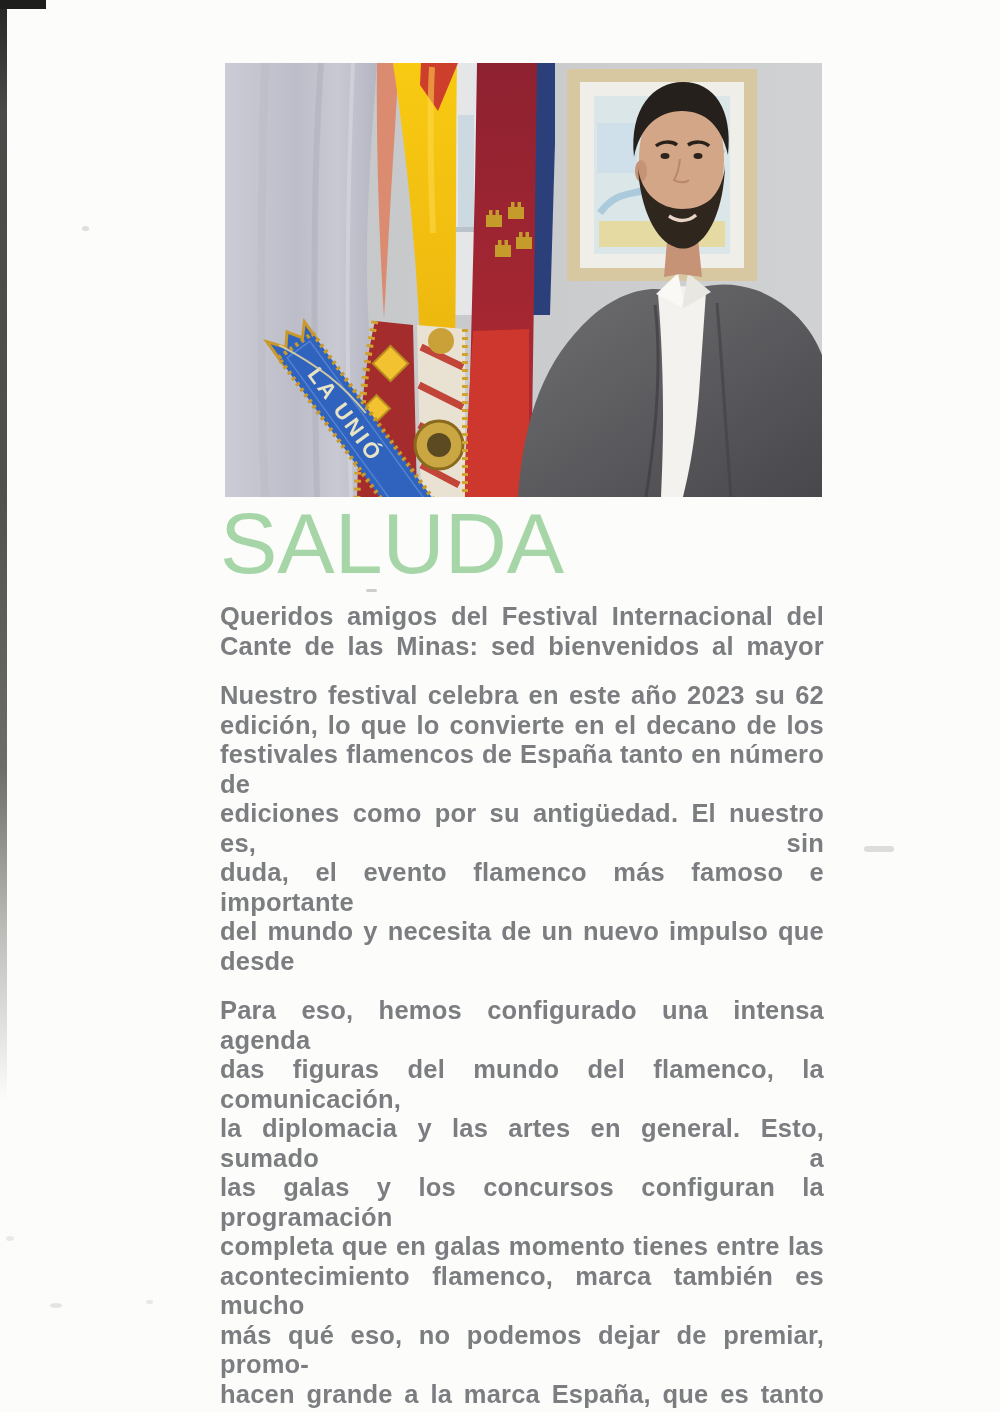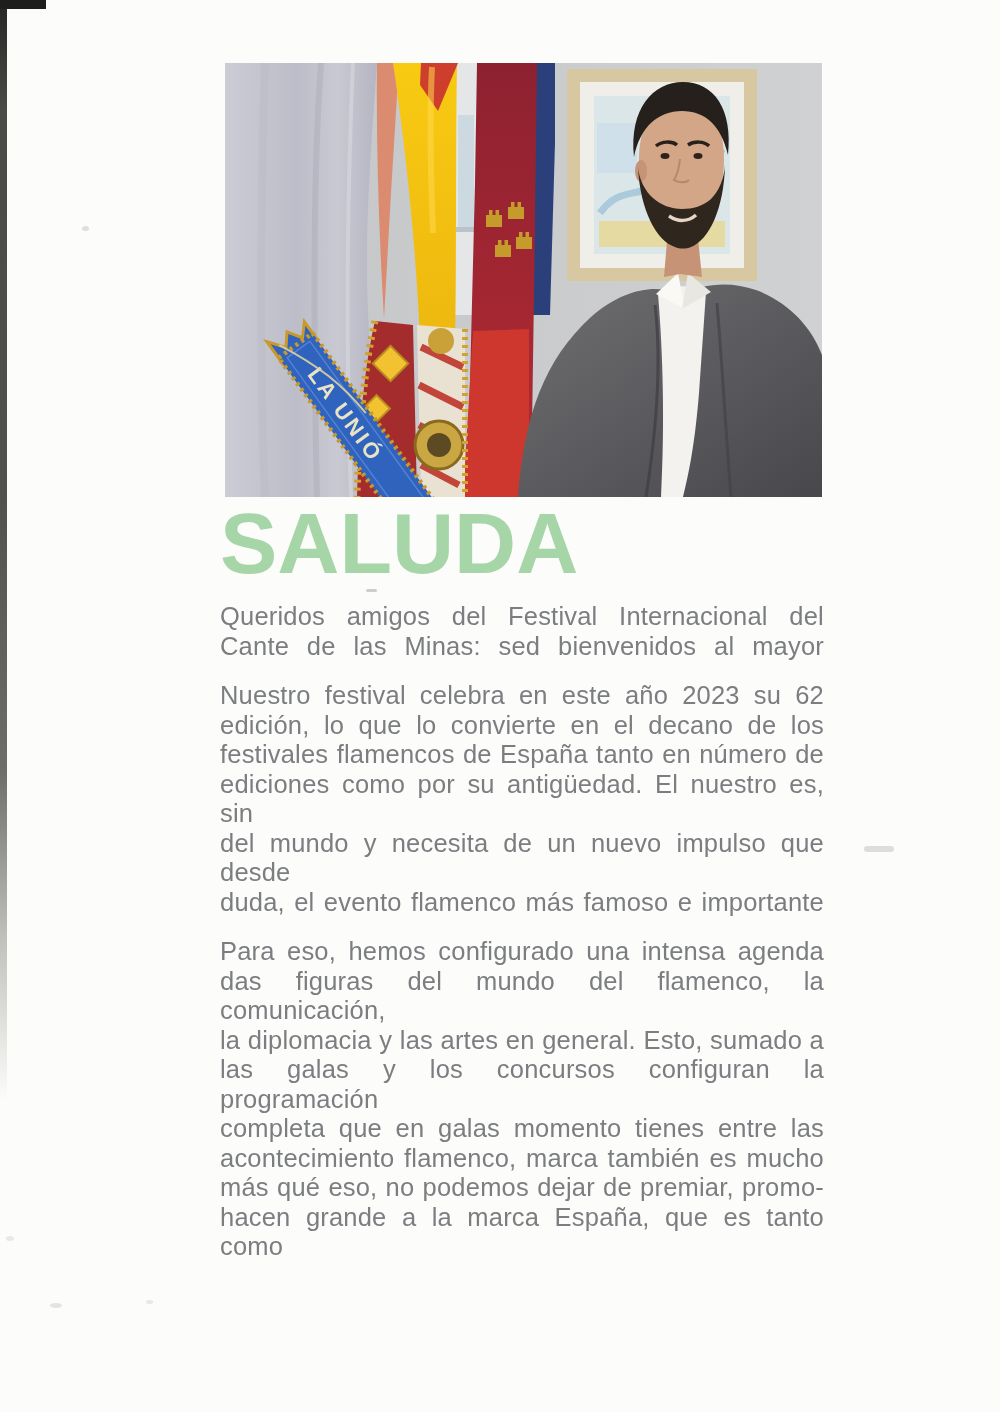--- a/index.html
+++ b/index.html
@@ -30,36 +30,37 @@
 
   .photo{
     position:absolute;left:225px;top:63px;width:597px;height:434px;
     background:#c9cacc;
   }
   .photo svg{display:block;width:100%;height:100%;}
 
   .page-title{
     position:absolute;left:220px;top:500px;
     font-size:86px;line-height:1;
-    font-weight:700;
+    font-weight:400;
     letter-spacing:0px;
     color:#a6d6a7;
     margin:0;
   }
   .body-text{
     position:absolute;left:220px;top:602px;width:604px;
     font-size:25.5px;line-height:29.5px;
     color:#7b7d80;
     letter-spacing:.2px;
   }
   .para + .para{margin-top:20px;}
   .line{
     text-align:justify;
     text-align-last:justify;
     white-space:normal;
+    font-weight:bold;
   }
   .line.last{text-align-last:left;}
 </style>
 </head>
 <body>
 
 <div class="page">
 
   <div class="edge-line"></div>
   <div class="corner-mark"></div>
@@ -196,22 +197,22 @@
   <div class="body-text" style="color: rgb(123, 125, 128);">
       <div class="para">
         <div class="line">Queridos amigos del Festival Internacional del</div>
         <div class="line">Cante de las Minas: sed bienvenidos al mayor</div>
       </div>
       <div class="para">
         <div class="line">Nuestro festival celebra en este año 2023 su 62</div>
         <div class="line">edición, lo que lo convierte en el decano de los</div>
         <div class="line">festivales flamencos de España tanto en número de</div>
         <div class="line">ediciones como por su antigüedad. El nuestro es, sin</div>
+        <div class="line">duda, el evento flamenco más famoso e importante</div>
         <div class="line">del mundo y necesita de un nuevo impulso que desde</div>
-        <div class="line">duda, el evento flamenco más famoso e importante</div>
       </div>
       <div class="para">
         <div class="line">Para eso, hemos configurado una intensa agenda</div>
         <div class="line">das figuras del mundo del flamenco, la comunicación,</div>
         <div class="line">la diplomacia y las artes en general. Esto, sumado a</div>
         <div class="line">las galas y los concursos configuran la programación</div>
         <div class="line">completa que en galas momento tienes entre las</div>
         <div class="line">acontecimiento flamenco, marca también es mucho</div>
         <div class="line">más qué eso, no podemos dejar de premiar, promo-</div>
         <div class="line">hacen grande a la marca España, que es tanto como</div>

